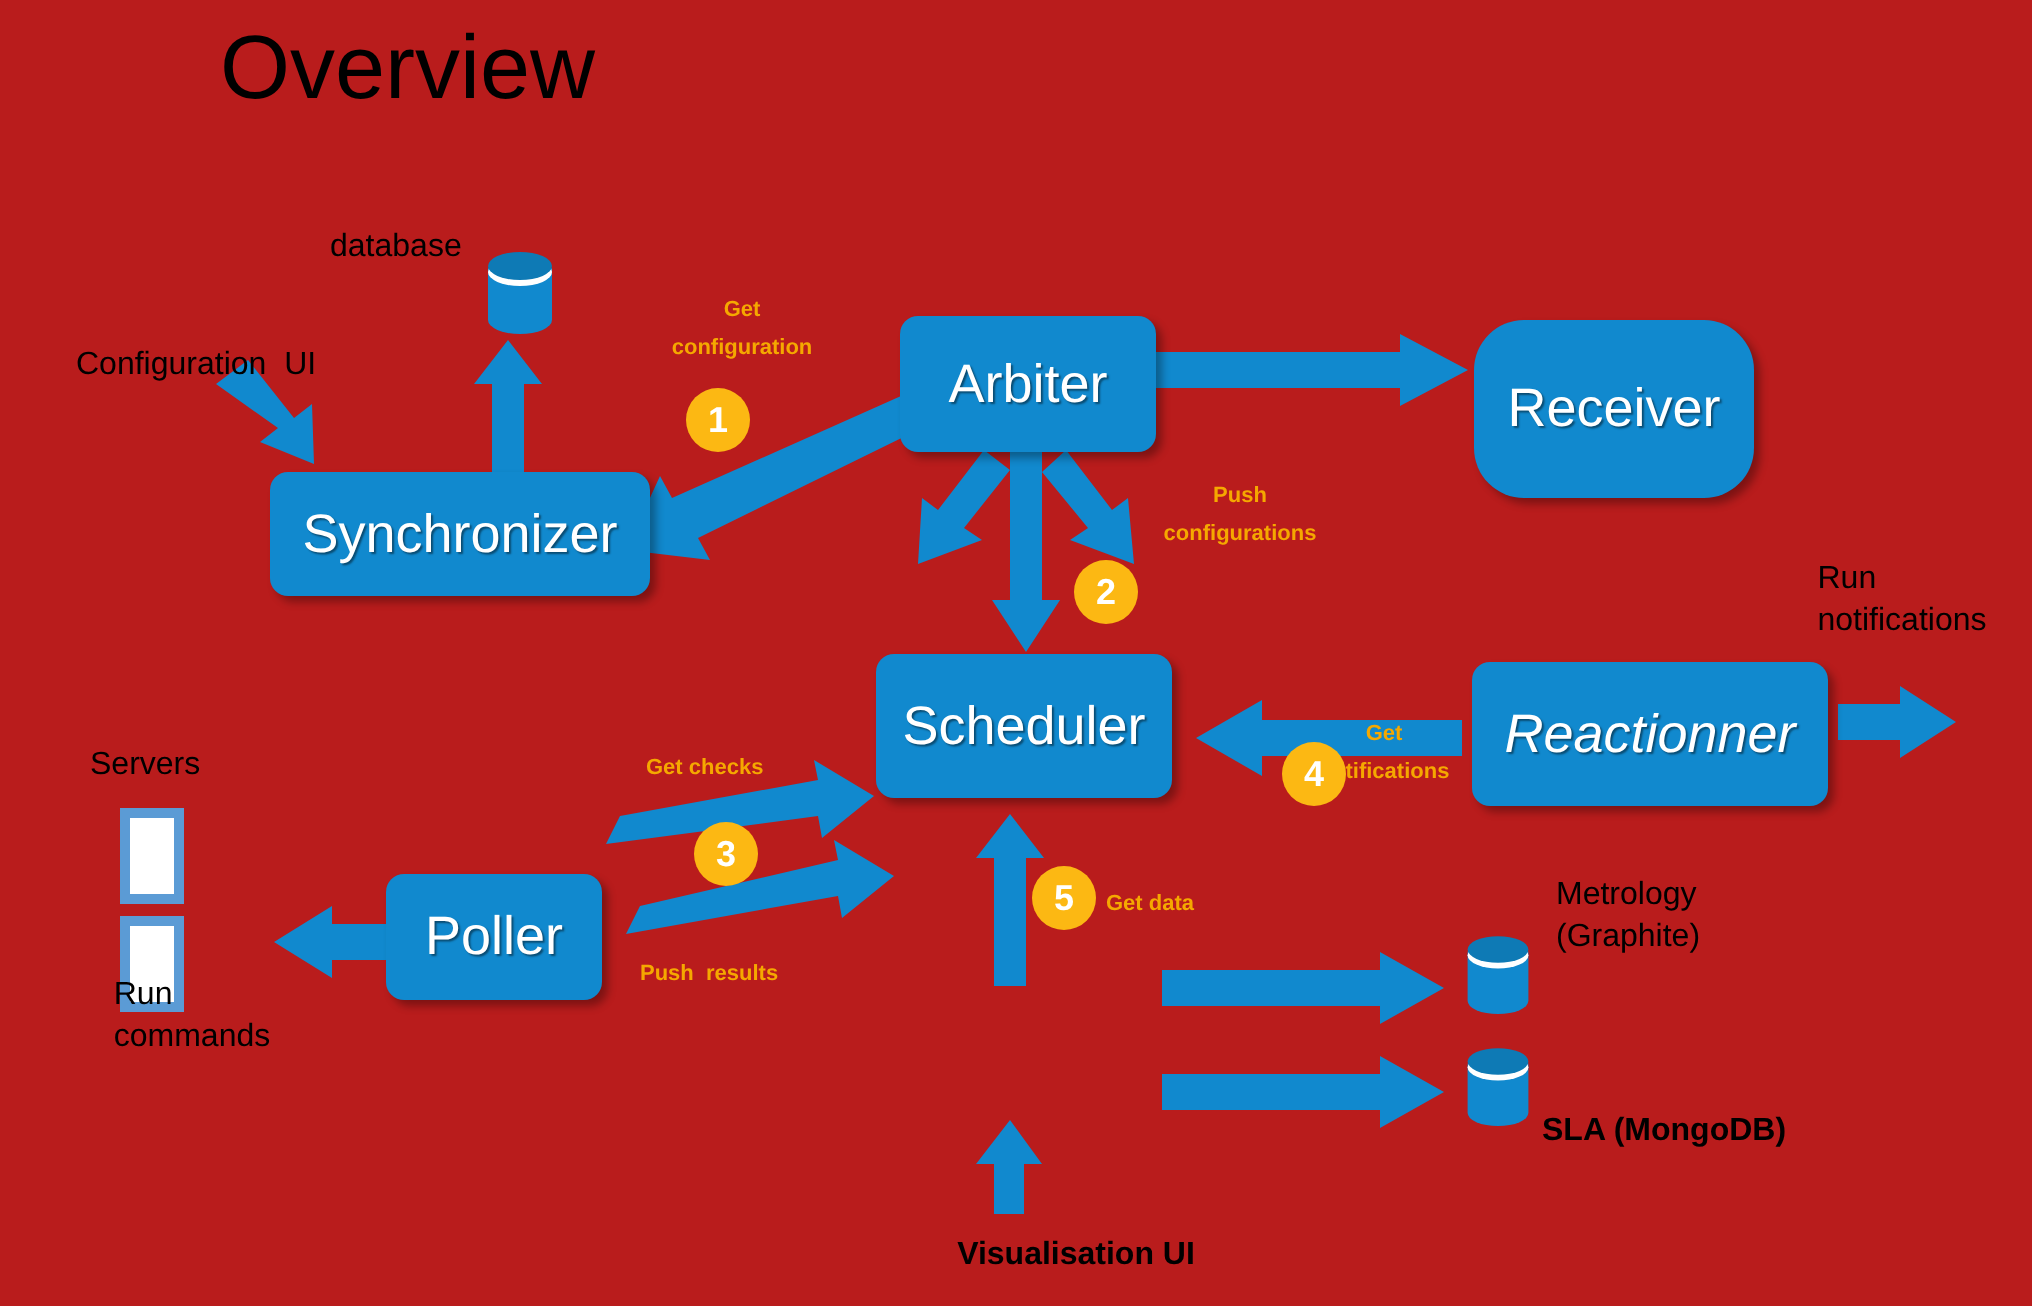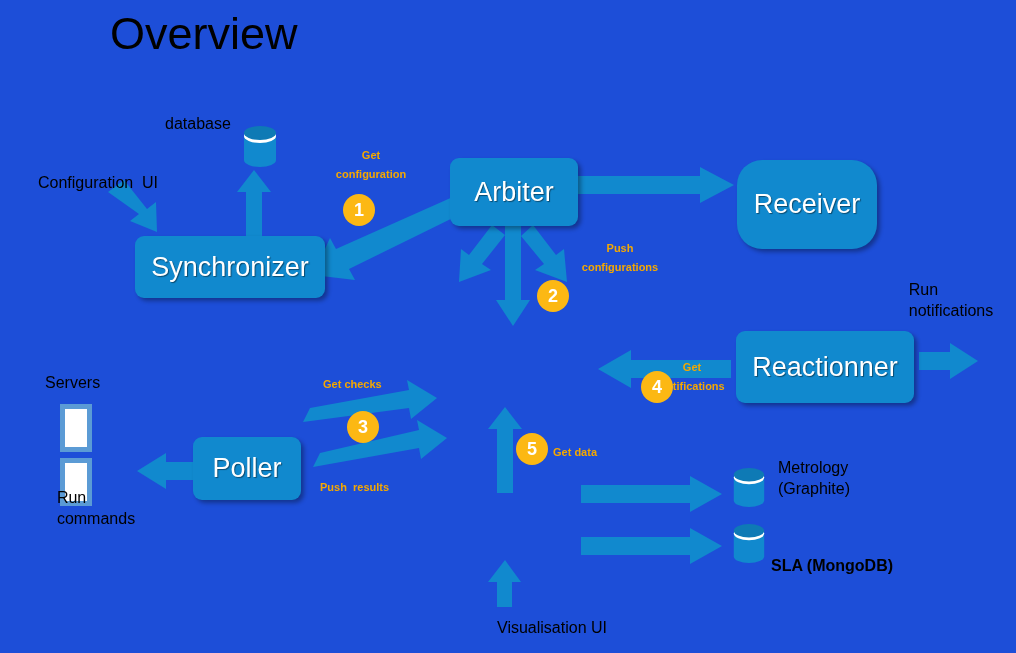--- a/index.html
+++ b/index.html
@@ -1,17 +1,17 @@
 <!DOCTYPE html>
 <html><head>
 <meta charset="utf-8">
 <style>
   html,body{margin:0;padding:0;background:#fff;}
   body{font-family:"Liberation Sans",sans-serif;}
-  #stage{position:relative;width:1016px;height:653px;background:#1d4ed8;overflow:hidden;}
+  #stage{position:relative;width:1016px;height:653px;background:#b91c1c;overflow:hidden;}
 
   .title{
     position:absolute;left:110px;top:8px;
     font-family:"Liberation Sans",sans-serif;
     font-size:45px;font-weight:400;color:#000;letter-spacing:0px;
   }
 
   
   .box{
     position:absolute;
@@ -172,45 +172,48 @@
     </div>
 
   <div class="box" style="left:450px;top:158px;width:128px;height:68px;">
       <span>Arbiter</span>
     </div>
 
   <div class="box" style="left:737px;top:160px;width:140px;height:89px;border-radius:25px;">
       <span>Receiver</span>
     </div>
 
-
-  <div class="box" style="left:736px;top:331px;width:178px;height:72px;">
+  <div class="box" style="left:438px;top:327px;width:148px;height:72px;">
+      <span>Scheduler</span>
+    </div>
+
+  <div class="box" style="left:736px;top:331px;width:178px;height:72px;font-style:italic;">
       <span>Reactionner</span>
     </div>
 
   <div class="box" style="left:193px;top:437px;width:108px;height:63px;">
       <span>Poller</span>
     </div>
 
 
   <div class="lbl" style="left:165px;top:113px;">database</div>
 
   <div class="lbl" style="left:38px;top:172px;text-align:right;">Configuration  UI</div>
 
   <div class="lbl" style="left:45px;top:372px;">Servers</div>
 
   <div class="lbl ctr" style="left:96px;top:487px;transform:translateX(-50%);">Run
 commands</div>
 
   <div class="lbl ctr" style="left:951px;top:279px;transform:translateX(-50%);">Run
 notifications</div>
 
-  <div class="lbl ctr" style="left:552px;top:617px;transform:translateX(-50%);">Visualisation UI</div>
-
-  <div class="lbl" style="left:778px;top:457px;">Metrology
+  <div class="lbl ctr" style="left:538px;top:617px;transform:translateX(-50%);font-weight:bold;">Visualisation UI</div>
+
+  <div class="lbl" style="left:778px;top:437px;">Metrology
 (Graphite)</div>
 
   <div class="lbl" style="left:771px;top:555px;font-weight:bold;">SLA (MongoDB)</div>
 
   <div class="olbl" style="left:371px;top:146px;transform:translateX(-50%);">Get
 configuration</div>
 
   <div class="olbl" style="left:620px;top:239px;transform:translateX(-50%);">Push
 configurations</div>
 

